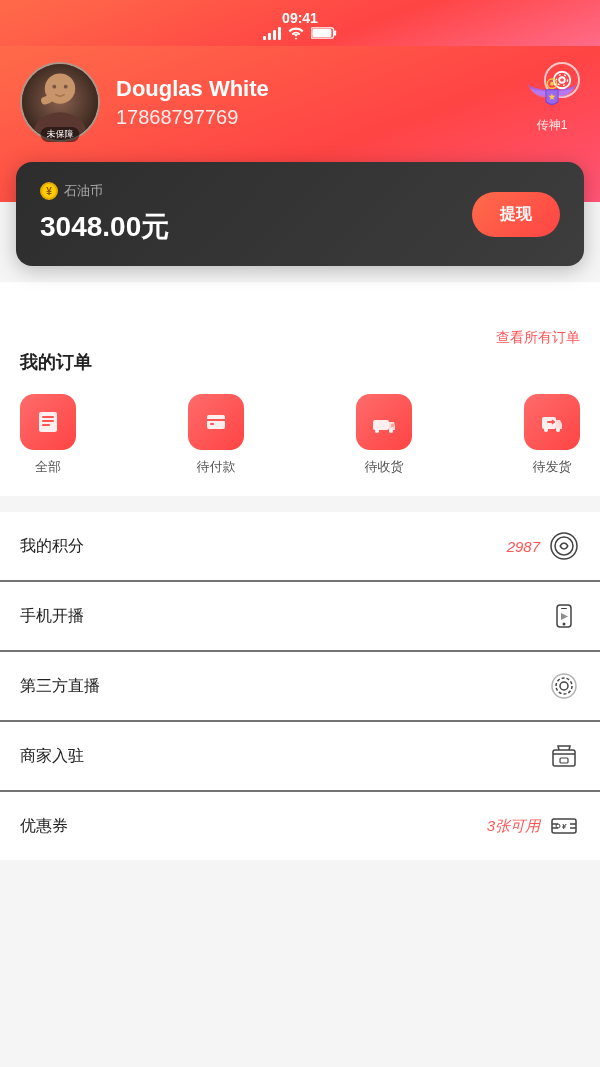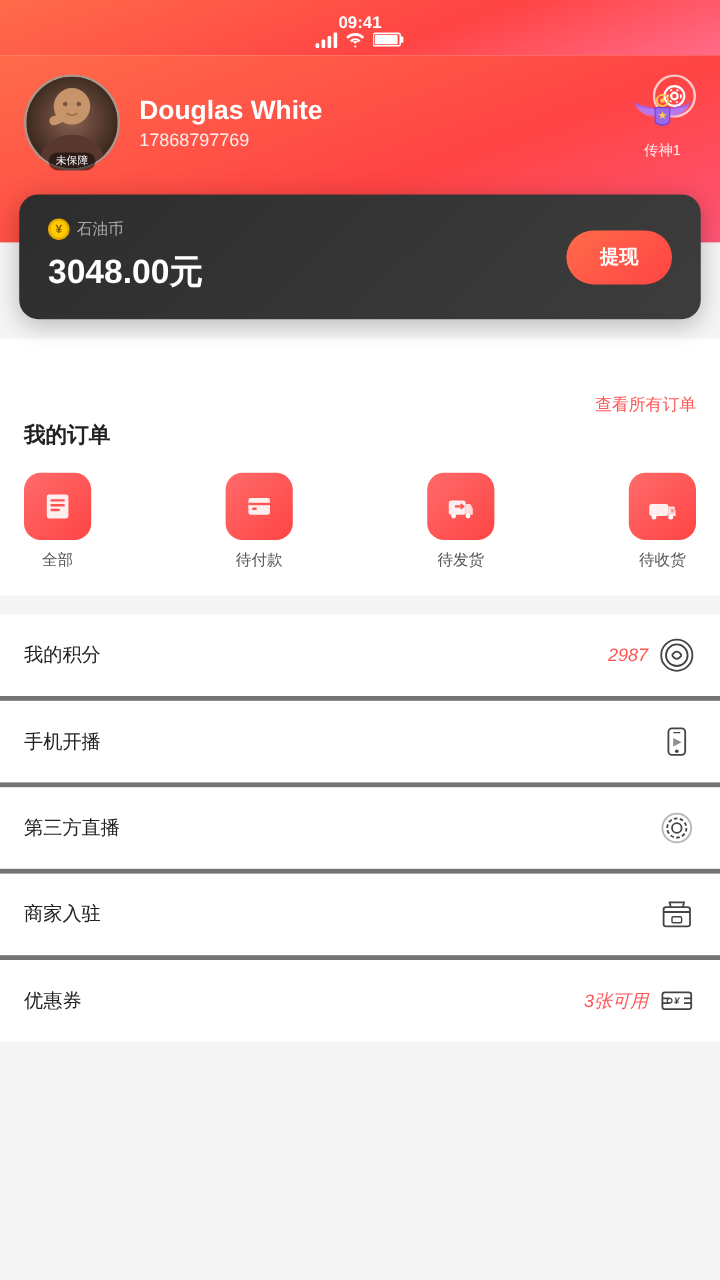--- a/index.html
+++ b/index.html
@@ -106,21 +106,21 @@
       flex: 1;
     }
     .profile-name {
       color: white;
       font-size: 22px;
       font-weight: 700;
       margin-bottom: 4px;
     }
     .profile-phone {
       color: rgba(255,255,255,0.9);
-      font-size: 15px;
+      font-size: 20px;
     }
     .rank-badge {
       display: flex;
       flex-direction: column;
       align-items: center;
       gap: 2px;
     }
     .rank-icon {
       width: 56px;
       height: 44px;
@@ -239,21 +239,21 @@
     
     .menu-section {
       background: white;
       margin: 16px 0 0;
     }
     .menu-item {
       display: flex;
       align-items: center;
       justify-content: space-between;
       padding: 18px 20px;
-      border-bottom: 4px solid #737373;
+      border-bottom: 2px solid #737373;
       cursor: pointer;
     }
     .menu-item:last-child {
       border-bottom: none;
     }
     .menu-left {
       display: flex;
       align-items: center;
       gap: 12px;
     }
@@ -408,43 +408,43 @@
           <rect x="5" y="11" width="18" height="2" fill="#ff5555"></rect>
           <rect x="8" y="15" width="4" height="2" rx="1" fill="#ff5555"></rect>
         </svg>
       </div>
       <span class="order-label">待付款</span>
     </div>
 
     <div class="order-item">
       <div class="order-icon-bg">
         <svg width="28" height="28" viewBox="0 0 28 28" fill="none">
+          <rect x="3" y="12" width="16" height="10" rx="2" fill="white" opacity="0.9"></rect>
+          <path d="M19 14 H24 L25 18 V22 H19Z" fill="white" opacity="0.8"></path>
+          <circle cx="7" cy="23" r="2" fill="white"></circle>
+          <circle cx="21" cy="23" r="2" fill="white"></circle>
+
+          <rect x="21" y="16" width="3" height="3" rx="0.5" fill="rgba(255,100,80,0.5)"></rect>
+        </svg>
+      </div>
+      <span class="order-label">待收货</span>
+    </div>
+
+    <div class="order-item">
+      <div class="order-icon-bg">
+        <svg width="28" height="28" viewBox="0 0 28 28" fill="none">
           <rect x="4" y="9" width="14" height="12" rx="2" fill="white" opacity="0.9"></rect>
           <path d="M18 12 H22 L24 16 V21 H18Z" fill="white" opacity="0.8"></path>
           <circle cx="8" cy="22" r="2" fill="white"></circle>
           <circle cx="20" cy="22" r="2" fill="white"></circle>
           <path d="M10 14 L16 14" stroke="#ff5555" stroke-width="2" stroke-linecap="round"></path>
           <path d="M14 12 L16 14 L14 16" stroke="#ff5555" stroke-width="1.5" fill="none"></path>
         </svg>
       </div>
       <span class="order-label">待发货</span>
-    </div>
-
-    <div class="order-item">
-      <div class="order-icon-bg">
-        <svg width="28" height="28" viewBox="0 0 28 28" fill="none">
-          <rect x="3" y="12" width="16" height="10" rx="2" fill="white" opacity="0.9"></rect>
-          <path d="M19 14 H24 L25 18 V22 H19Z" fill="white" opacity="0.8"></path>
-          <circle cx="7" cy="23" r="2" fill="white"></circle>
-          <circle cx="21" cy="23" r="2" fill="white"></circle>
-
-          <rect x="21" y="16" width="3" height="3" rx="0.5" fill="rgba(255,100,80,0.5)"></rect>
-        </svg>
-      </div>
-      <span class="order-label">待收货</span>
     </div>
   </div>
 </div>
 
 <div class="menu-section">
 
   <div class="menu-item">
     <div class="menu-left">
       <span class="menu-text">我的积分</span>
     </div>

